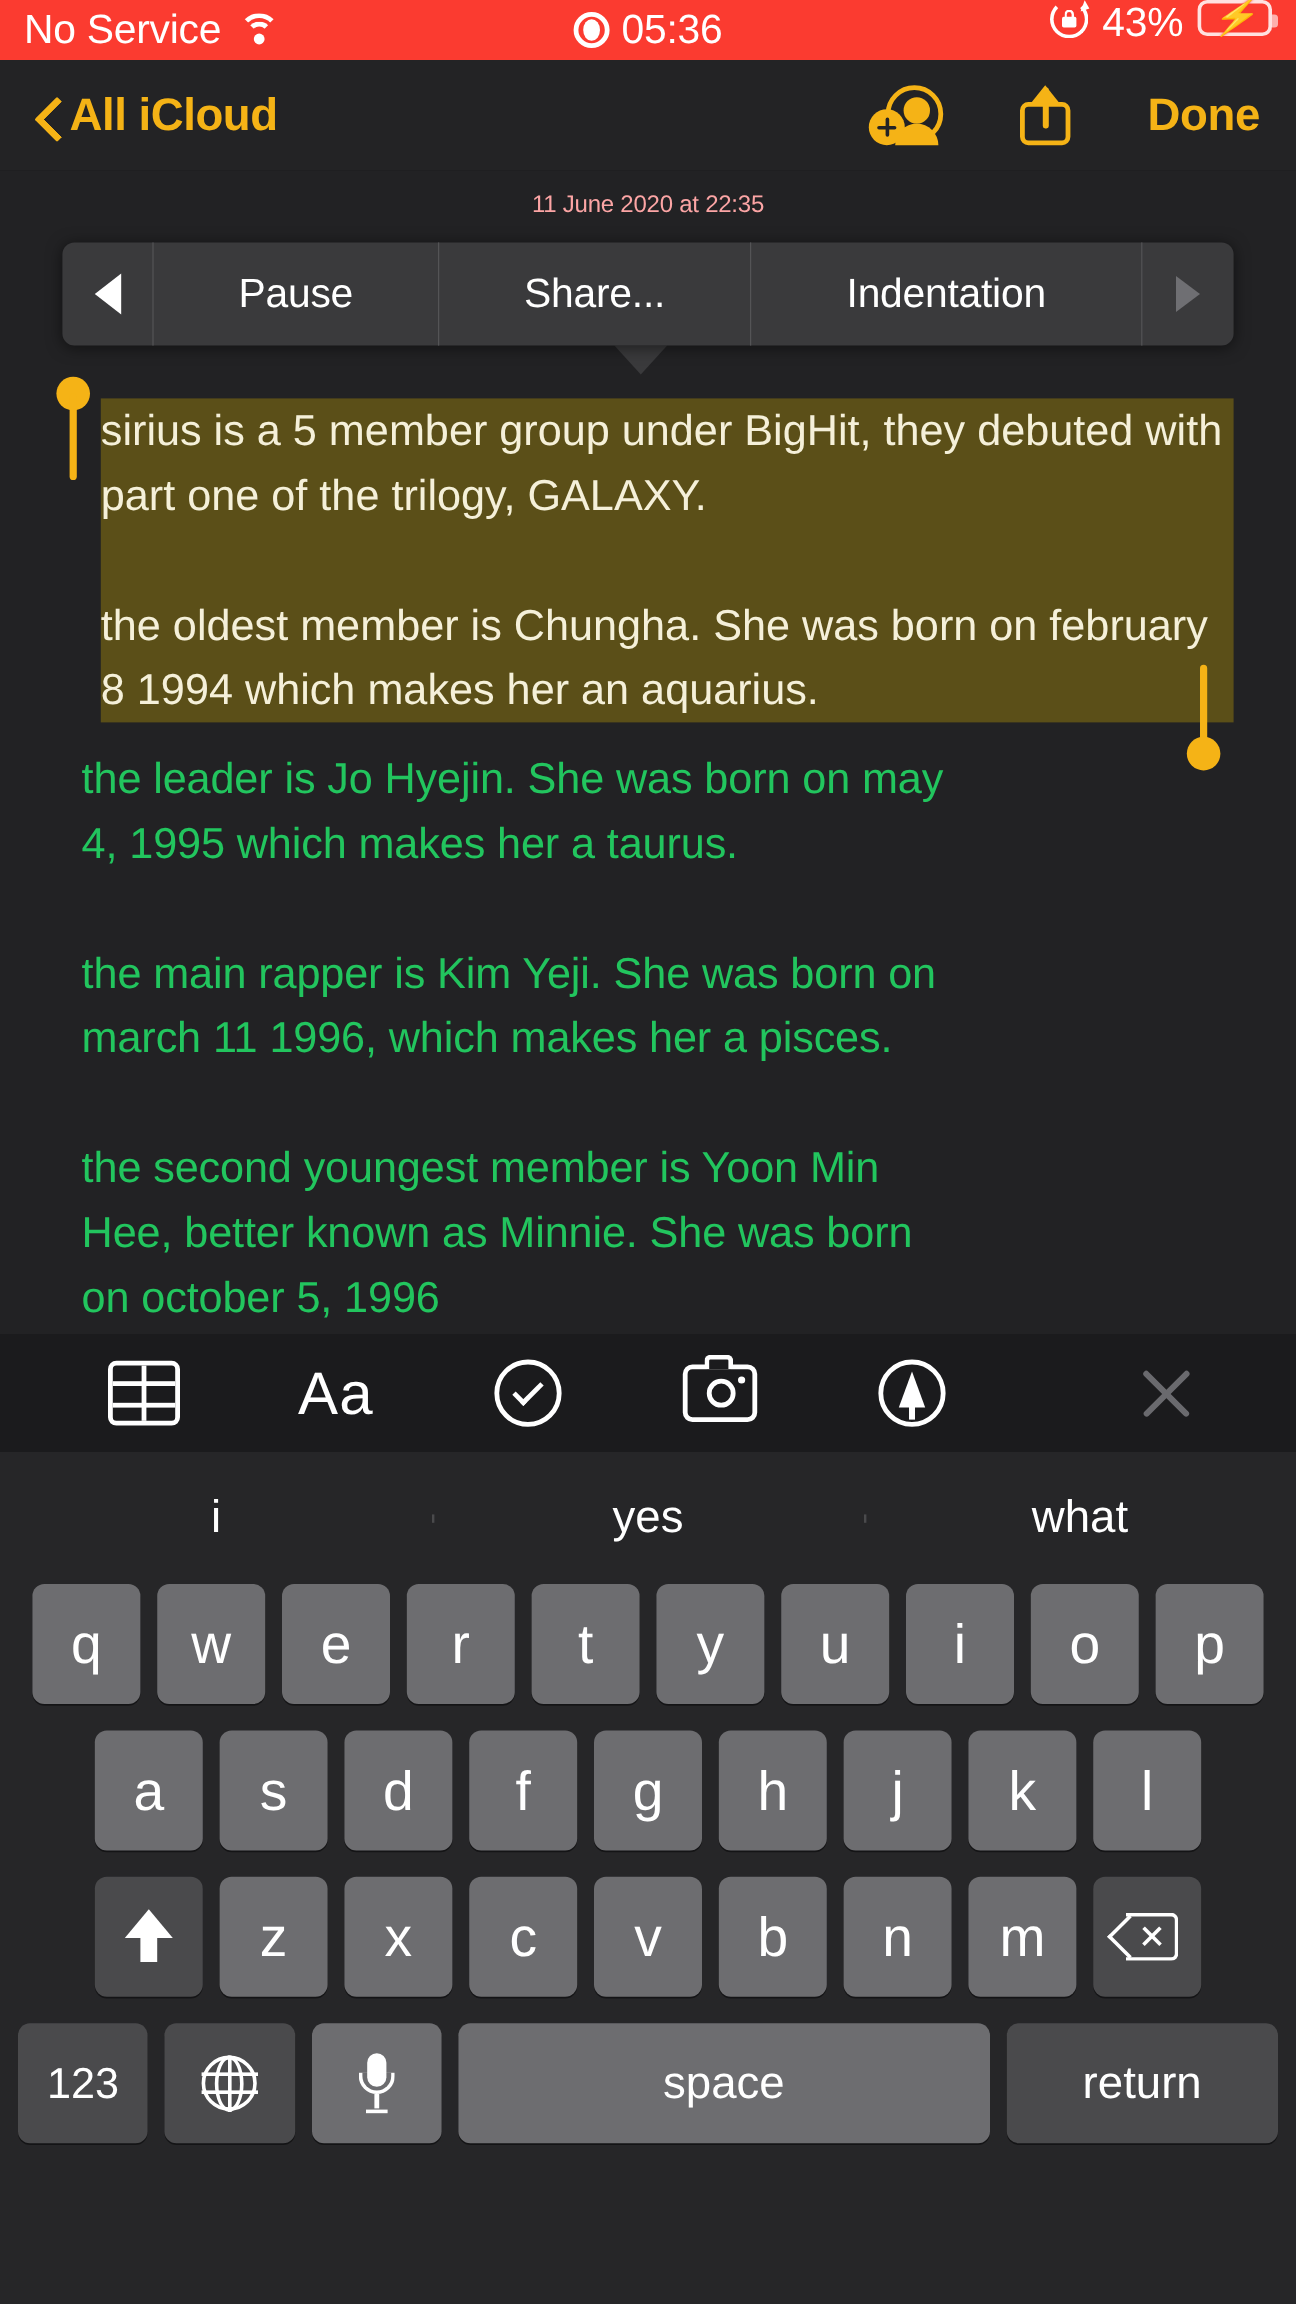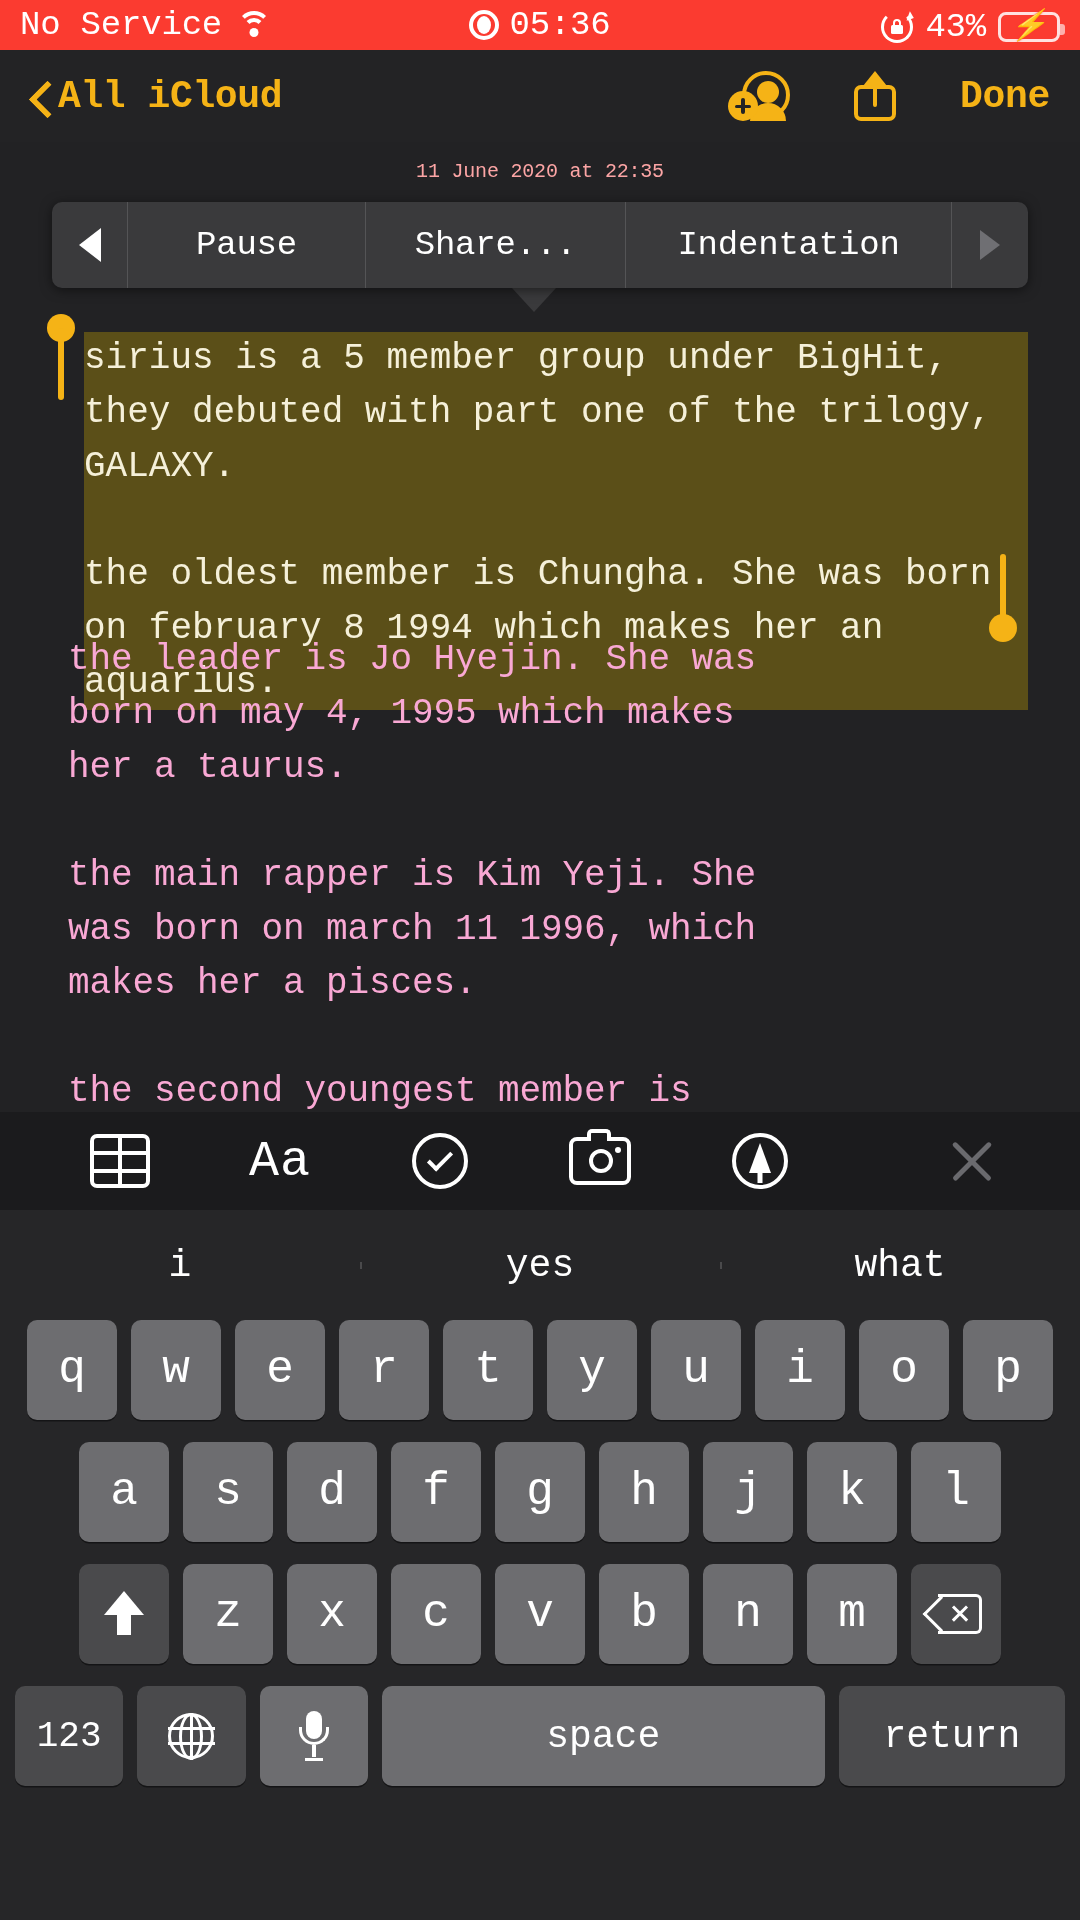--- a/index.html
+++ b/index.html
@@ -6,21 +6,20 @@
   html, body {
     width: 1080px; height: 1920px;
     background: #000;
     font-family: "Liberation Sans", sans-serif;
     overflow: hidden;
   }
   #screen {
     position: relative;
     width: 1080px; height: 1920px;
     background: #1c1c1e;
-    font-family: Liberation Mono, monospace;
   }
 
   
   #status-bar {
     position: absolute; top: 0; left: 0;
     width: 1080px; height: 50px;
     background: #fb3b30;
     display: flex; align-items: center;
     color: #fff;
   }
@@ -46,21 +45,21 @@
     position: absolute; left: 0; right: 0; top: 0; height: 50px;
     display: flex; align-items: center; justify-content: center; gap: 10px;
   }
   .rec-icon {
     width: 30px; height: 30px; border-radius: 50%;
     border: 4px solid #fff; display:flex; align-items:center; justify-content:center;
   }
   .rec-icon i { width: 14px; height: 18px; background: #fff; border-radius: 50%; display:block; }
   #sb-right {
     position: absolute; right: 20px; top: 0; height: 54px;
-    display: flex; align-items: center; gap: 12px;
+    display: flex; gap: 12px;
   }
   .rotlock-icon { width: 32px; height: 32px; position: relative; }
   .rotlock-icon .ring {
     position:absolute; inset:0; border:3.5px solid #fff; border-radius:50%;
     border-top-color: transparent;
   }
   .rotlock-icon .body { position:absolute; left:10px; top:14px; width:12px; height:9px; background:#fff; border-radius:1.5px; }
   .rotlock-icon .shackle { position:absolute; left:12px; top:8px; width:8px; height:7px; border:2.5px solid #fff; border-bottom:none; border-radius:5px 5px 0 0;}
   .rotlock-icon .arrowhead{position:absolute;right:-1px;top:1px;width:0;height:0;border-left:6px solid #fff;border-top:5px solid transparent;border-bottom:5px solid transparent;transform:rotate(20deg);}
   .battery {
@@ -125,23 +124,22 @@
     background: #222224;
     overflow: hidden;
   }
   #note-date {
     text-align: center; color: #fca5a5; font-size: 20px;
     padding-top: 18px; letter-spacing: -0.2px;
   }
   #note-text {
     position: absolute; top: 58px; left: 0; width: 860px;
     padding: 0 68px;
-    color: #f9a8d4; font-size: 36px; line-height: 54px;
+    color: #22c55e; font-size: 36px; line-height: 54px;
     letter-spacing: -0.1px;
-    margin-top: 11px;
   }
   #note-text p { margin: 0 0 54px 0; }
   #sel-block {
     position: absolute; left: 84px; top: 190px;
     width: 944px;
     background: #5b4f18;
     color: #f5f0d9; font-size: 36px; line-height: 54px;
     padding: 0;
   }
   #sel-block p { margin: 0 0 54px 0; }

